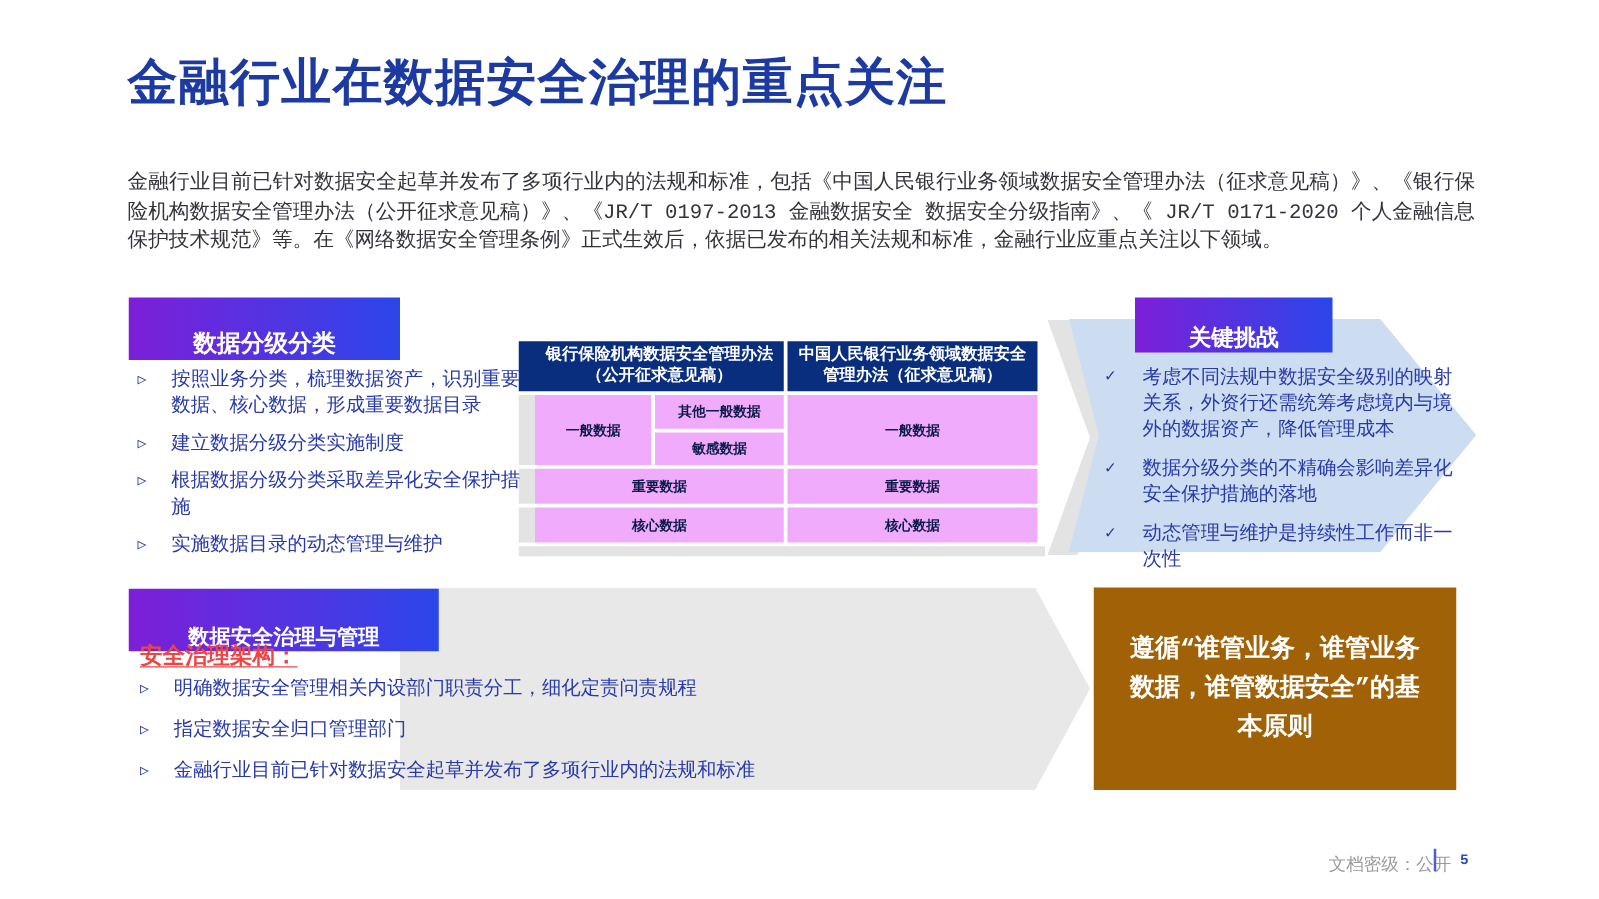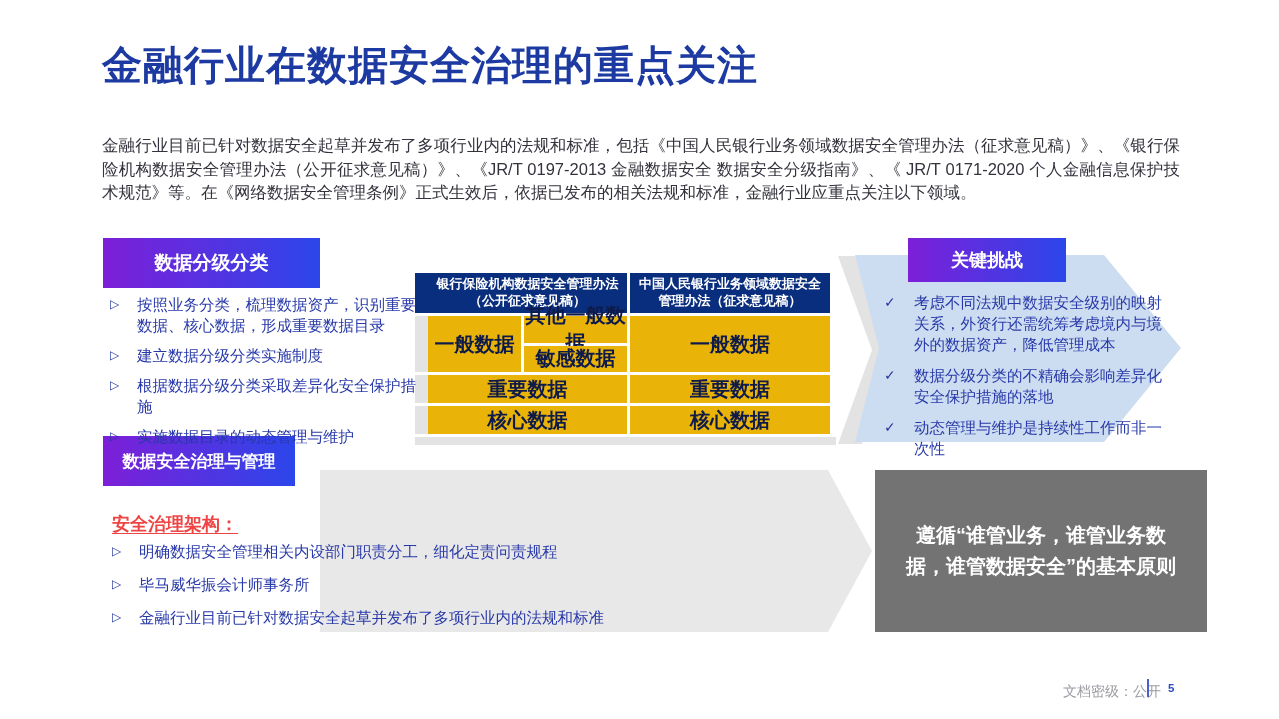--- a/index.html
+++ b/index.html
@@ -1,38 +1,38 @@
 <!DOCTYPE html>
 <html><head>
 <meta charset="utf-8">
 <style>
   html,body{margin:0;padding:0;background:#ffffff;}
   .slide{
     position:relative;width:1279px;height:719px;overflow:hidden;background:#ffffff;
-    font-family:Liberation Sans, sans-serif;
+    font-family:Liberation Mono, monospace;
   }
   
   .slide-title{
     position:absolute;left:102px;top:38px;margin:0;width:1080px;
     font-size:40px;font-weight:700;color:#1c3aa2;letter-spacing:1px;
   }
   
   .intro{
     position:absolute;left:102px;top:134px;margin:0;width:1078px;
     font-size:16.5px;line-height:23.5px;color:#33333d;text-align:justify;
   }
   
   .label-box{
-    position:absolute;display:flex;align-items:center;justify-content:center;
+    position:absolute;display:flex;align-items:flex-end;justify-content:center;
     background:linear-gradient(90deg,#7d1fd8 0%,#2b46ea 100%);
     color:#ffffff;font-weight:700;z-index:4;text-align:center;
   }
   .label-classification{left:103px;top:238px;width:217px;height:50px;font-size:19px;}
   .label-challenges{left:908px;top:238px;width:158px;height:44px;font-size:18px;}
-  .label-governance{left:103px;top:436px;width:192px;height:50px;font-size:17px;}
+  .label-governance{left:103px;top:471px;width:248px;height:50px;font-size:17px;}
   
   .bullets{position:absolute;z-index:4;}
   .b-item{display:flex;margin-bottom:9px;}
   .b-marker{flex:0 0 27px;color:#24369e;font-size:12px;line-height:21px;}
   .b-text{flex:1;color:#2839a9;font-size:15.5px;line-height:21px;}
   .bullets-classification{left:110px;top:294px;width:318px;}
   .bullets-challenges{left:884px;top:292px;width:280px;z-index:5;}
   .bullets-challenges .b-marker{flex:0 0 30px;font-size:14px;}
   .bullets-challenges .b-item{margin-bottom:10px;}
   .bullets-governance{left:112px;top:541px;width:730px;}
@@ -60,40 +60,40 @@
   .table-bottom-strip{position:absolute;left:415px;top:437px;width:421px;height:8px;background:#e3e3e3;z-index:2;}
   .cmp-table{position:absolute;left:428px;top:273px;width:402px;z-index:3;}
   .cmp-head{display:flex;gap:3px;margin-bottom:3px;}
   .hcell{
     width:199px;height:40px;background:#0a2e7e;color:#ffffff;
     font-size:13px;font-weight:700;line-height:1.3;
     display:flex;align-items:center;justify-content:center;text-align:center;padding:4px 4px;box-sizing:border-box;
   }
   .hcell:last-child{width:200px;}
   .cell{
-    background:#eab308;color:#0e1b4a;font-weight:700;font-size:20px;
+    background:#f0abfc;color:#0e1b4a;font-weight:700;font-size:11px;
     display:flex;align-items:center;justify-content:center;text-align:center;box-sizing:border-box;
   }
   .cmp-row1{display:flex;gap:3px;margin-bottom:3px;height:56px;}
   .c-general{width:93px;height:56px;}
   .substack{width:103px;display:flex;flex-direction:column;gap:3px;}
   .substack .cell{height:26.5px;}
   .c2-general{width:200px;height:56px;}
   .cmp-row{display:flex;gap:3px;margin-bottom:3px;height:28px;}
   .w1{width:199px;}
   .w2{width:200px;}
   
   .arch-heading{
     position:absolute;left:112px;top:512px;z-index:4;
     font-size:18px;font-weight:700;color:#ef4444;
     text-decoration:underline;text-underline-offset:3px;
   }
   
   .pink-box{
-    position:absolute;left:875px;top:470px;width:332px;height:162px;background:#737373;z-index:3;
+    position:absolute;left:875px;top:470px;width:290px;height:162px;background:#a16207;z-index:3;
     display:flex;align-items:center;justify-content:center;
   }
   .pink-text{
     color:#ffffff;font-size:20px;font-weight:700;line-height:1.55;text-align:center;padding:0 26px;
   }
   
   .footer-copy{
     position:absolute;left:102px;top:679px;width:645px;
     font-size:9.5px;line-height:13px;color:#b5b5b5;
   }
@@ -193,21 +193,21 @@
   </div>
 
   <div class="arch-heading">安全治理架构：</div>
   <div class="bullets bullets-governance">
     <div class="b-item">
       <span class="b-marker">▷</span>
       <span class="b-text">明确数据安全管理相关内设部门职责分工，细化定责问责规程</span>
     </div>
     <div class="b-item">
       <span class="b-marker">▷</span>
-      <span class="b-text">毕马威华振会计师事务所</span>
+      <span class="b-text">指定数据安全归口管理部门</span>
     </div>
     <div class="b-item">
       <span class="b-marker">▷</span>
       <span class="b-text">金融行业目前已针对数据安全起草并发布了多项行业内的法规和标准</span>
     </div>
   </div>
 
   <div class="pink-box">
     <div class="pink-text">遵循“谁管业务，谁管业务数据，谁管数据安全”的基本原则</div>
   </div>

